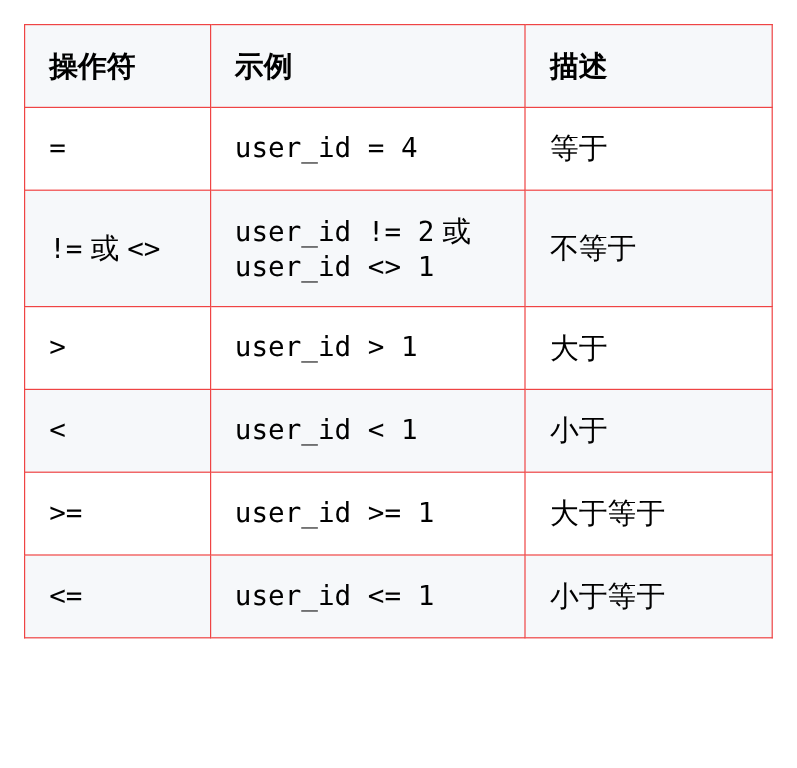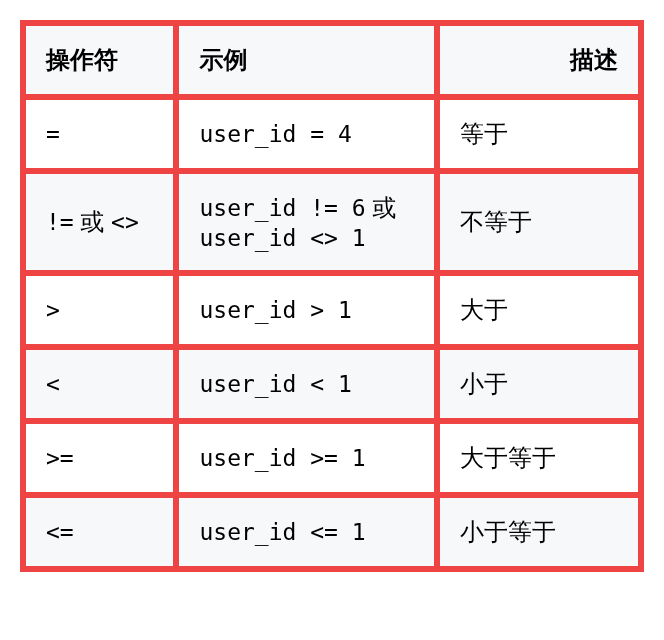--- a/index.html
+++ b/index.html
@@ -14,21 +14,21 @@
       font-size: 24px;
     }
     table {
       border-collapse: collapse;
       width: 624px;
       border: 1px solid #d0d7de;
     }
     th, td {
       padding: 18px 20px;
       text-align: left;
-      border: 6px solid #ef4444;
+      border: 1px solid #ef4444;
       vertical-align: middle;
     }
     th {
       background: #f6f8fa;
       font-weight: 600;
       font-size: 24px;
     }
     td {
       font-size: 24px;
     }
@@ -44,21 +44,20 @@
     }
     .col-operator {
       width: 152px;
     }
     .col-example {
       width: 258px;
       margin-top: 10px;
     }
     .col-desc {
       width: 202px;
-      text-align: right;
     }
   </style>
 </head>
 <body>
 
 <table>
   <thead>
     <tr>
       <th class="col-operator">操作符</th>
       <th class="col-example">示例</th>
@@ -66,21 +65,21 @@
     </tr>
   </thead>
   <tbody>
     <tr>
       <td><code>=</code></td>
       <td><code>user_id = 4</code></td>
       <td>等于</td>
     </tr>
     <tr>
       <td><code>!=</code><span> 或 </span><code>&lt;&gt;</code></td>
-      <td><code>user_id != 6</code><span> 或 </span><code>user_id &lt;&gt; 1</code></td>
+      <td><code>user_id != 2</code><span> 或 </span><code>user_id &lt;&gt; 1</code></td>
       <td>不等于</td>
     </tr>
     <tr>
       <td><code>&gt;</code></td>
       <td><code>user_id &gt; 1</code></td>
       <td>大于</td>
     </tr>
     <tr>
       <td><code>&lt;</code></td>
       <td><code>user_id &lt; 1</code></td>

